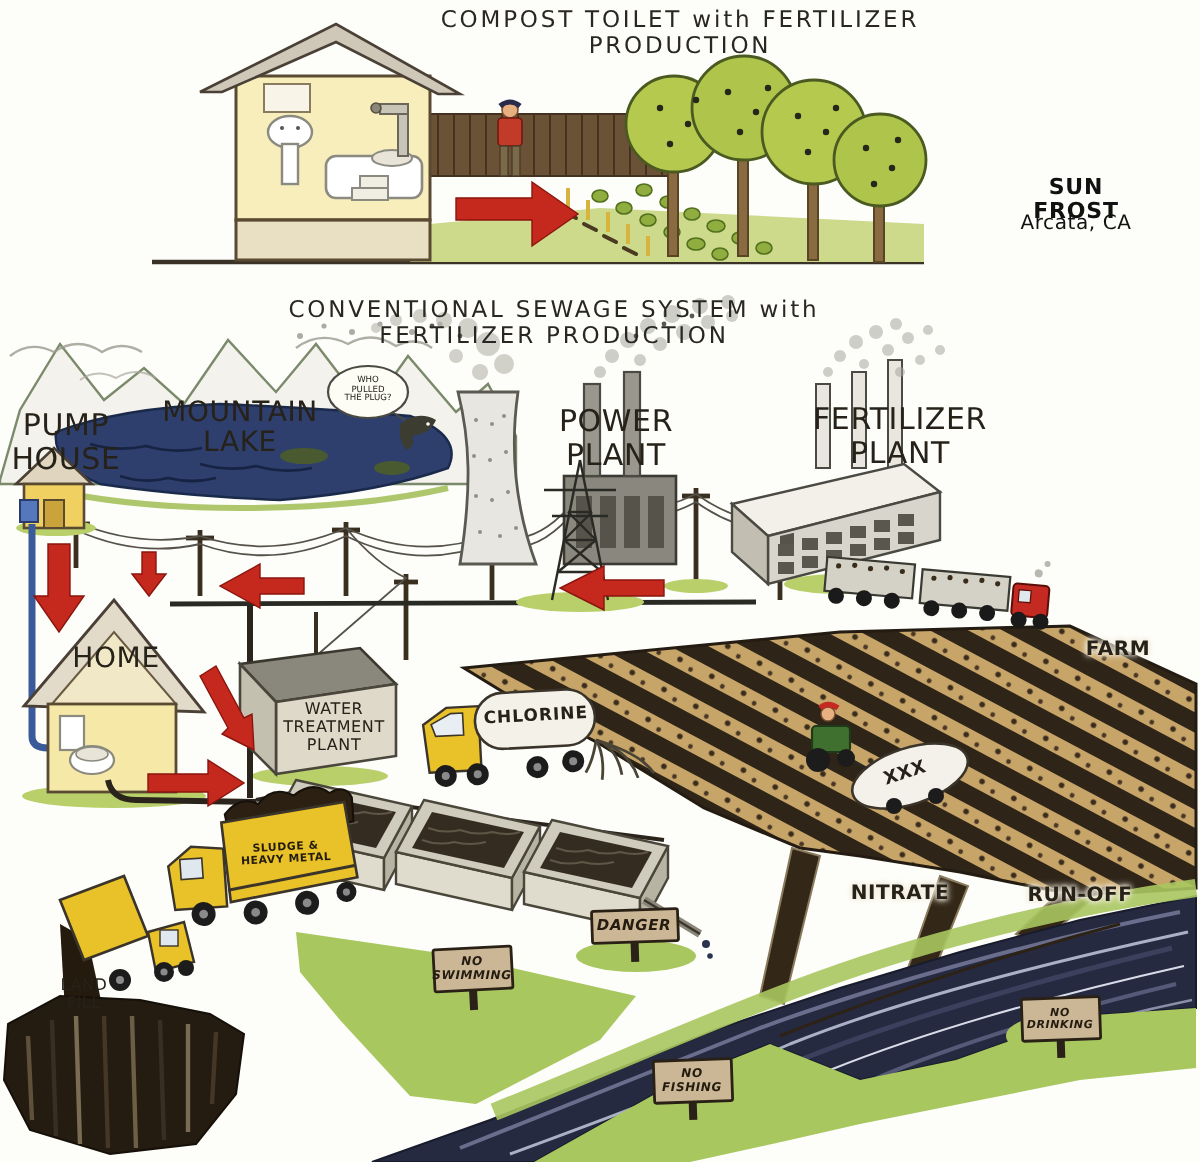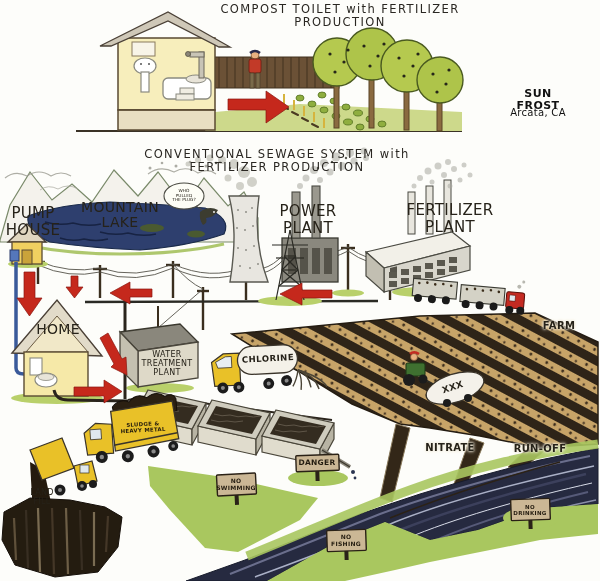--- a/index.html
+++ b/index.html
@@ -9,21 +9,21 @@
   .lbl{position:absolute;transform:translate(-50%,-50%);color:#262219;
        white-space:pre-line;text-align:center;line-height:1.1;letter-spacing:.3px;
        font-family:"DejaVu Sans",sans-serif;pointer-events:none;}
   .title{font-size:11.5px;letter-spacing:1.4px;color:#2a2722;}
   .brand{font-weight:700;font-size:11px;letter-spacing:.4px;color:#111;}
   .brand2{font-weight:400;font-size:10px;color:#111;}
   .m{font-size:15px;}
   .mm{font-size:14px;}
   .s{font-size:8px;}
   .halo{text-shadow:0 0 2px #f2ecdc,0 0 3px #f2ecdc,0 0 4px #f2ecdc;font-weight:700;font-size:10px;}
-  .sign{font-weight:700;color:#241c10;}
+  .sign{font-weight:700;color:#241c10;font-style:italic;}
   .tiny{font-size:4.3px;letter-spacing:0;}
   .rot{transform:translate(-50%,-50%) rotate(-18deg);}
   .rot3{transform:translate(-50%,-50%) rotate(-3deg);}
 </style>
 </head>
 <body>
 
 <div class="stage">
 <svg width="600" height="581" viewBox="0 0 600 581">
   <defs>

